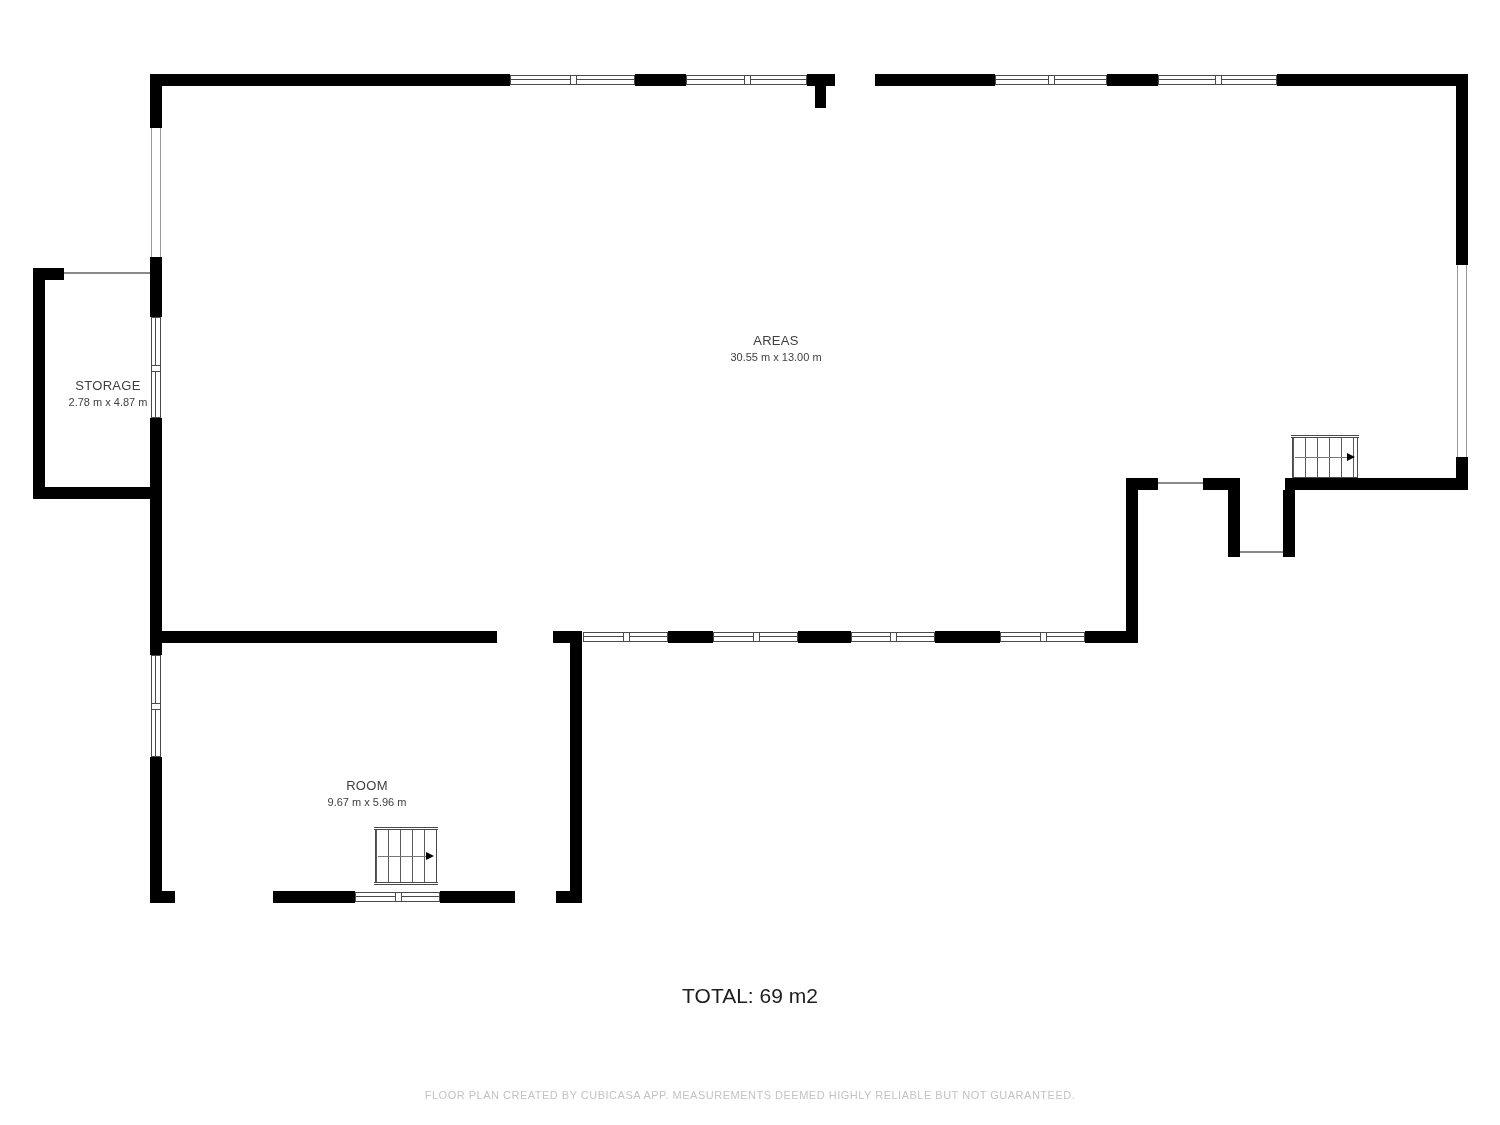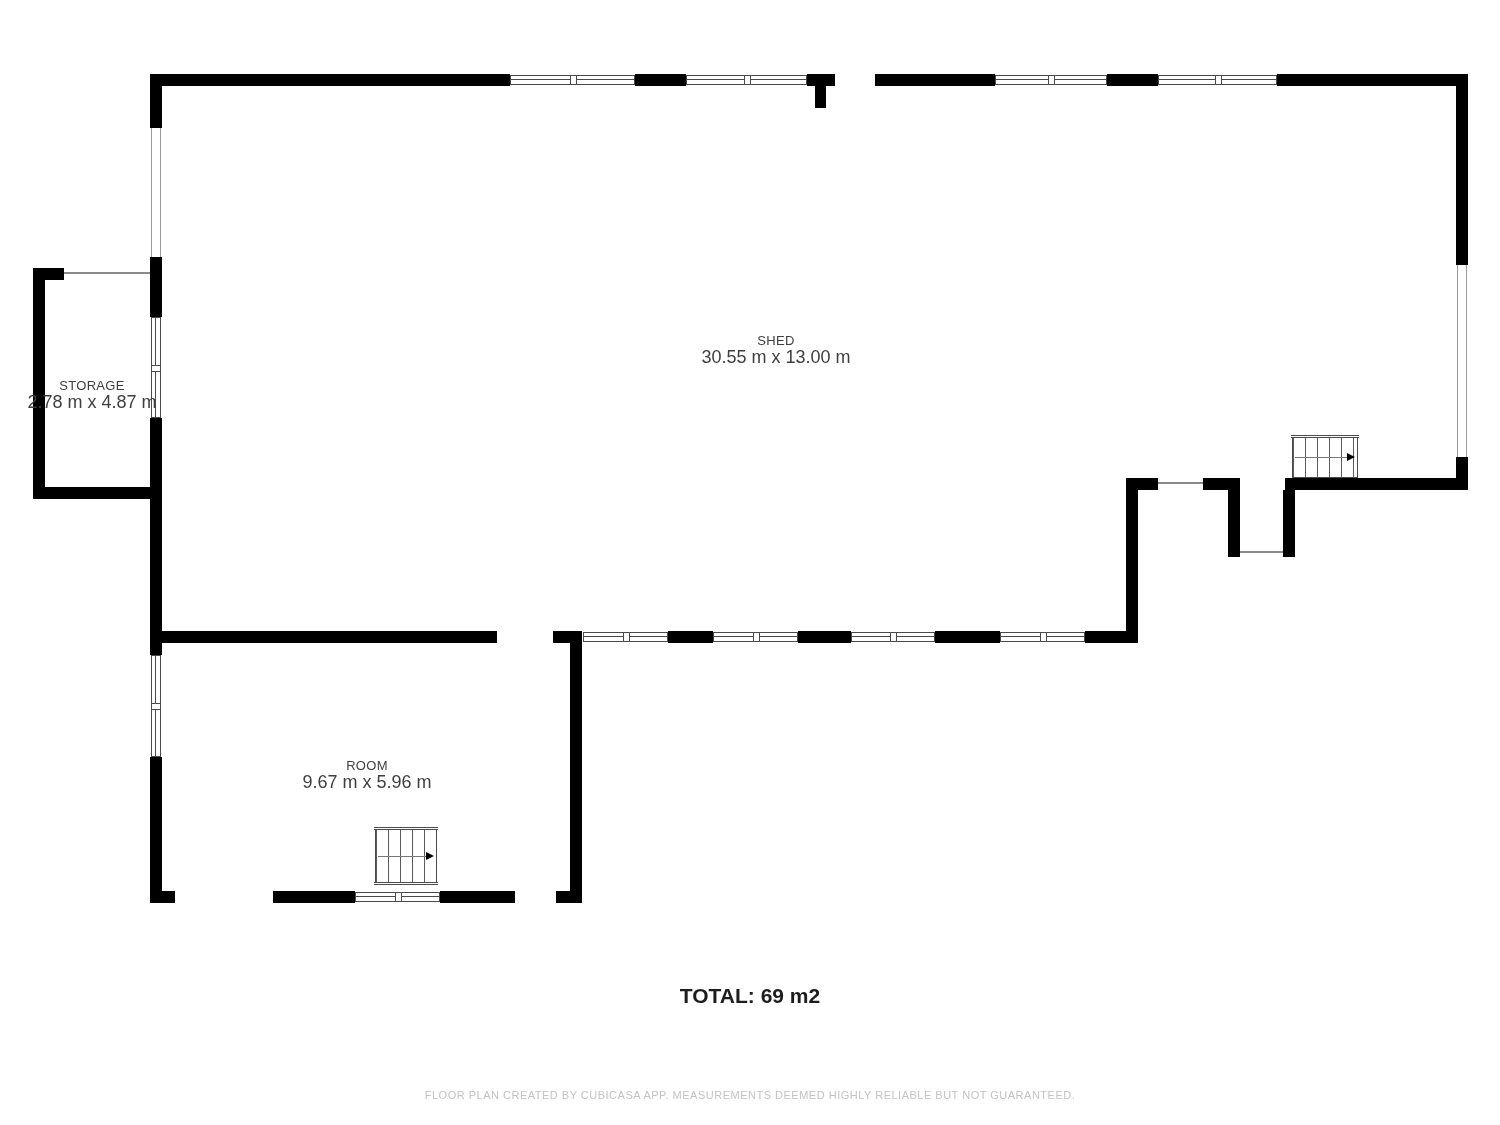--- a/index.html
+++ b/index.html
@@ -28,24 +28,24 @@
     repeating-linear-gradient(to right,#5a5a5a 0px,#5a5a5a 1px,#ffffff 1px,#ffffff 12px);}
   .stair-edge{position:absolute;left:-2px;right:-2px;height:3px;background:#fff;border-top:1px solid #4a4a4a;border-bottom:1px solid #4a4a4a;box-sizing:border-box;}
   .stair-edge.top{top:-1px;}
   .stair-edge.bottom{bottom:-1px;}
   .stair-arrow{position:absolute;left:2px;top:50%;height:1px;background:#777;}
   .stair-arrow::after{content:"";position:absolute;right:-8px;top:-4px;width:0;height:0;
     border-left:8px solid #000;border-top:4px solid transparent;border-bottom:4px solid transparent;}
 
   .room-label{position:absolute;transform:translateX(-50%);text-align:center;color:#3f3f3f;}
   .room-name{font-size:13px;line-height:16px;letter-spacing:.3px;}
-  .room-dims{font-size:18px;line-height:16px;}
+  .room-dims{font-size:11px;line-height:16px;}
 
   .summary{position:absolute;left:0;right:0;top:984px;text-align:center;color:#1d1d1d;}
-  .summary .total{font-size:21px;font-weight:bold;line-height:23px;}
+  .summary .total{font-size:21px;font-weight:normal;line-height:23px;}
   .summary .line{font-size:20px;line-height:22.5px;}
 
   .disclaimer{position:absolute;left:0;right:0;top:1089px;text-align:center;color:#c3c3c3;font-size:11px;letter-spacing:.5px;}
 </style>
 </head>
 <body>
 
 <div class="plan">
 
   <div class="w" style="left:155px;top:74px;width:355px;height:12px"></div>
@@ -115,30 +115,30 @@
     <div class="stair-edge bottom"></div>
     <div class="stair-arrow" style="width:48px"></div>
   </div>
 
   <div class="stairs" style="left:1292px;top:435px;width:66px;height:43px">
     <div class="stair-edge top"></div>
     <div class="stair-arrow" style="width:52px"></div>
   </div>
 
   <div class="room-label" style="left:776px;top:333px">
-    <div class="room-name">SHED</div>
+    <div class="room-name">AREAS</div>
     <div class="room-dims">30.55 m x 13.00 m</div>
   </div>
 
-  <div class="room-label" style="left:92px;top:378px">
+  <div class="room-label" style="left:108px;top:378px">
     <div class="room-name">STORAGE</div>
     <div class="room-dims">2.78 m x 4.87 m</div>
   </div>
 
-  <div class="room-label" style="left:367px;top:758px">
+  <div class="room-label" style="left:367px;top:778px">
     <div class="room-name">ROOM</div>
     <div class="room-dims">9.67 m x 5.96 m</div>
   </div>
 
   <div class="summary">
     <div class="total">TOTAL: 69 m2</div>
   </div>
 
   <div class="disclaimer">FLOOR PLAN CREATED BY CUBICASA APP. MEASUREMENTS DEEMED HIGHLY RELIABLE BUT NOT GUARANTEED.</div>
 

